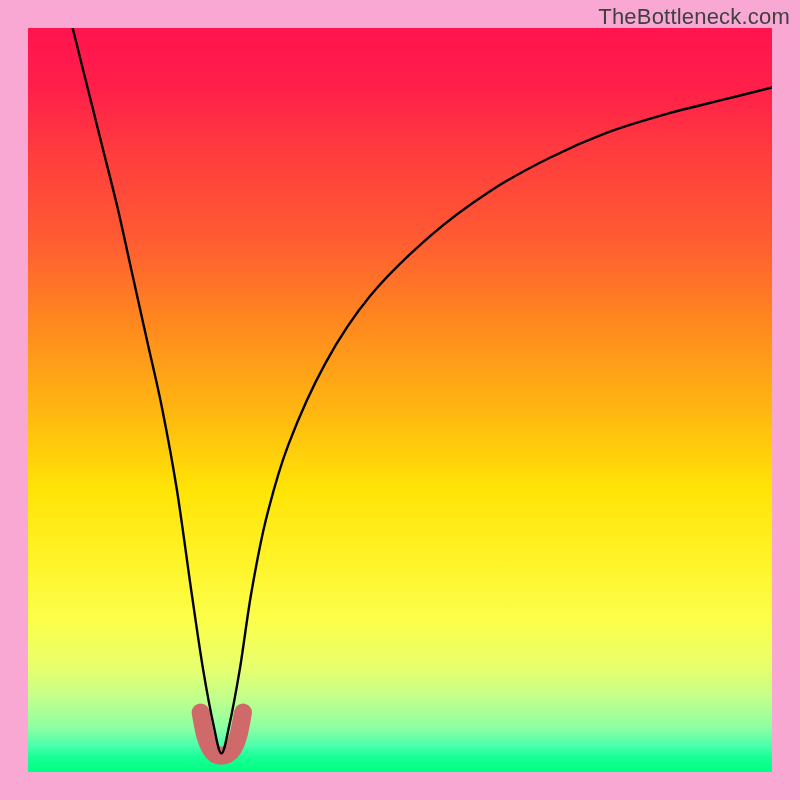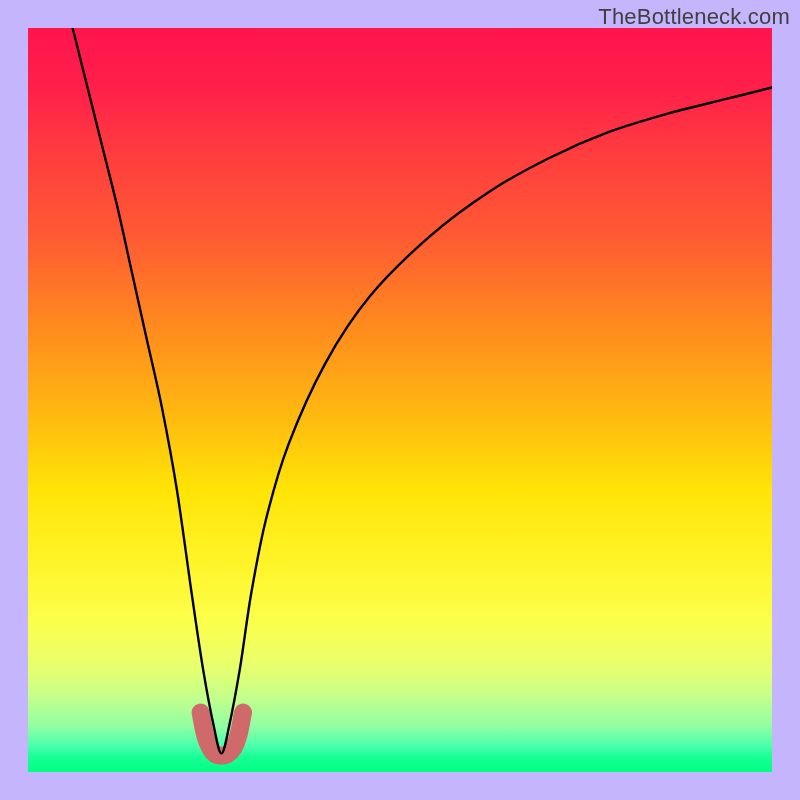--- a/index.html
+++ b/index.html
@@ -8,21 +8,21 @@
     width: 800px;
     height: 800px;
     background: #000;
     overflow: hidden;
     font-family: Arial, Helvetica, sans-serif;
   }
   .stage {
     position: relative;
     width: 800px;
     height: 800px;
-    background: #c4b5fd;
+    background: #f9a8d4;
   }
   .watermark {
     position: absolute;
     top: 4px;
     right: 10px;
     color: #404040;
     font-size: 22px;
     font-weight: 500;
     letter-spacing: 0.2px;
     z-index: 20;

